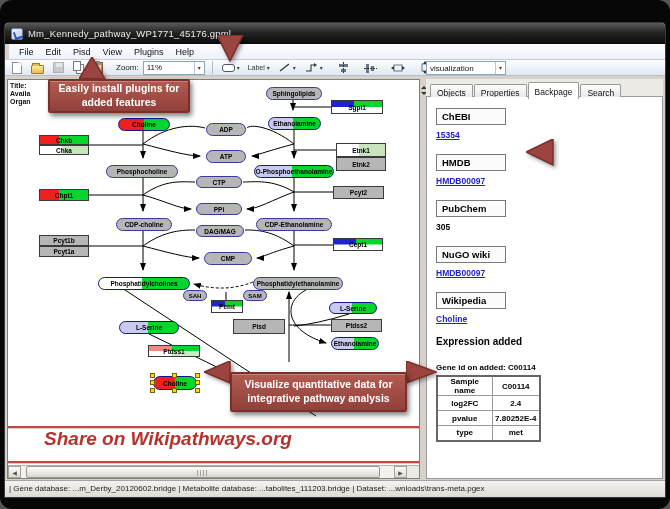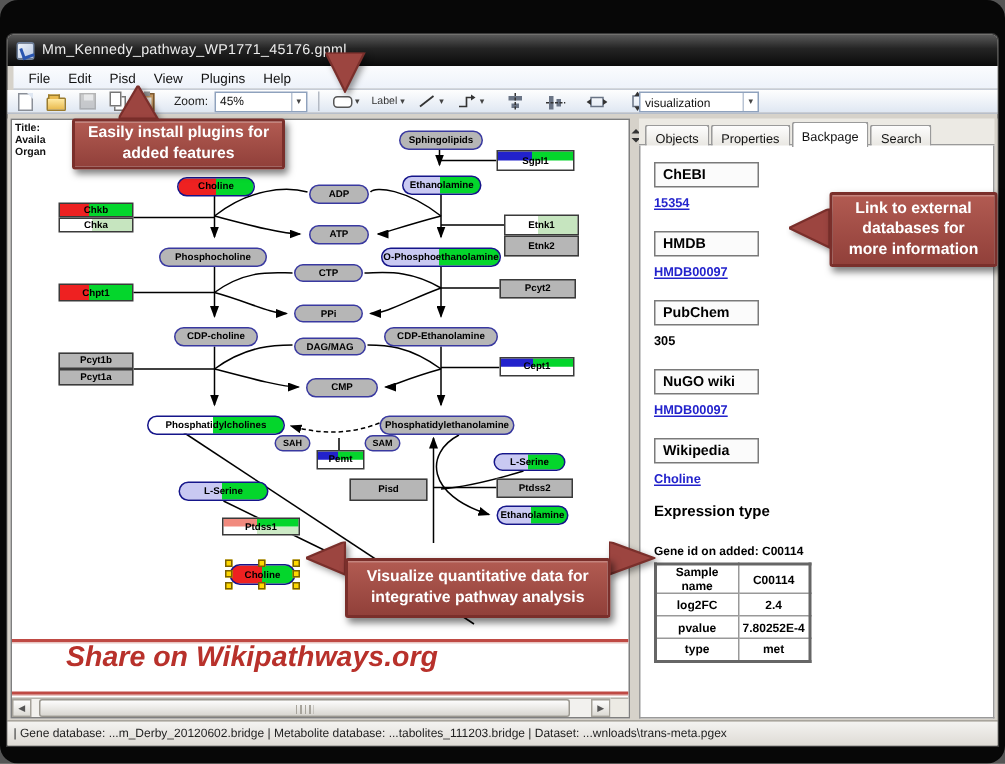--- a/index.html
+++ b/index.html
@@ -143,21 +143,21 @@
           <span class="ic-save"></span>
         </div>
       <div class="tbtn">
           <span class="ic-copy"></span>
         </div>
       <div class="tbtn">
           <span class="ic-paste"></span>
         </div>
       <span class="zoom-label">Zoom:</span>
       <div class="combo zoomc">
-        <span>45%</span>
+        <span>11%</span>
         <span class="caret">▾</span>
       </div>
       <div class="tsep"></div>
       <div class="tbtn">
         <span class="ic-datanode"></span>
         <span class="caret">▾</span>
       </div>
       <div class="tbtn">
         <span class="lbl-tool">Label</span>
         <span class="caret">▾</span>
@@ -319,21 +319,21 @@
       <div id="rightpanel">
         <div class="tab-bar"><span class="tab">Objects</span><span class="tab">Properties</span><span class="tab active">Backpage</span><span class="tab">Search</span><span class="tab">Legend</span></div>
         <div class="bp-content">
           <div>
               <div class="bp-section"><div class="bp-header">ChEBI</div><a class="bp-link" href="#">15354</a></div>
               <div class="bp-section"><div class="bp-header">HMDB</div><a class="bp-link" href="#">HMDB00097</a></div>
               <div class="bp-section"><div class="bp-header">PubChem</div><div class="bp-val">305</div></div>
               <div class="bp-section"><div class="bp-header">NuGO wiki</div><a class="bp-link" href="#">HMDB00097</a></div>
               <div class="bp-section"><div class="bp-header">Wikipedia</div><a class="bp-link" href="#">Choline</a></div>
             </div>
-          <div class="bp-exp">Expression type</div>
+          <div class="bp-exp">Expression added</div>
           <div class="bp-mapp">Gene id on added: C00114</div>
           <table class="exp">
               <tbody>
                 <tr>
                   <td>Sample name</td>
                   <td>C00114</td>
                 </tr>
                 <tr>
                   <td>log2FC</td>
                   <td>2.4</td>
@@ -360,23 +360,20 @@
   <svg class="co-arrow" style="left:217px;top:35px" width="27" height="27">
     <polygon points="0,0 26,0 13,26" fill="#9c4540" stroke="#7a2f2b" stroke-width="1.5"></polygon>
     </svg>
 
   <div class="callout" style="left:48px;top:79px;width:142px;height:34px;font-size:10.5px;line-height:1.3">Easily install plugins for
 added features</div>
   <svg class="co-arrow" style="left:79px;top:57px" width="27" height="23">
     <polygon points="13,0 0,22 26,22" fill="#9c4540" stroke="#7a2f2b" stroke-width="1.5"></polygon>
     </svg>
 
-  <div class="callout" style="left:553px;top:128px;width:112px;height:50px;font-size:10.5px;line-height:1.3">Link to external
-databases for
-more information</div>
   <svg class="co-arrow" style="left:526px;top:139px" width="28" height="27">
     <polygon points="0,13 27,0 27,26" fill="#9c4540" stroke="#7a2f2b" stroke-width="1.5"></polygon>
     </svg>
 
   <div class="callout" style="left:230px;top:372px;width:177px;height:40px;font-size:10.5px;line-height:1.3">Visualize quantitative data for
 integrative pathway analysis</div>
   <svg class="co-arrow" style="left:204px;top:361px" width="27" height="23">
     <polygon points="0,11 26,0 26,22" fill="#9c4540" stroke="#7a2f2b" stroke-width="1.5"></polygon>
     </svg>
   <svg class="co-arrow" style="left:406px;top:361px" width="31" height="23">

